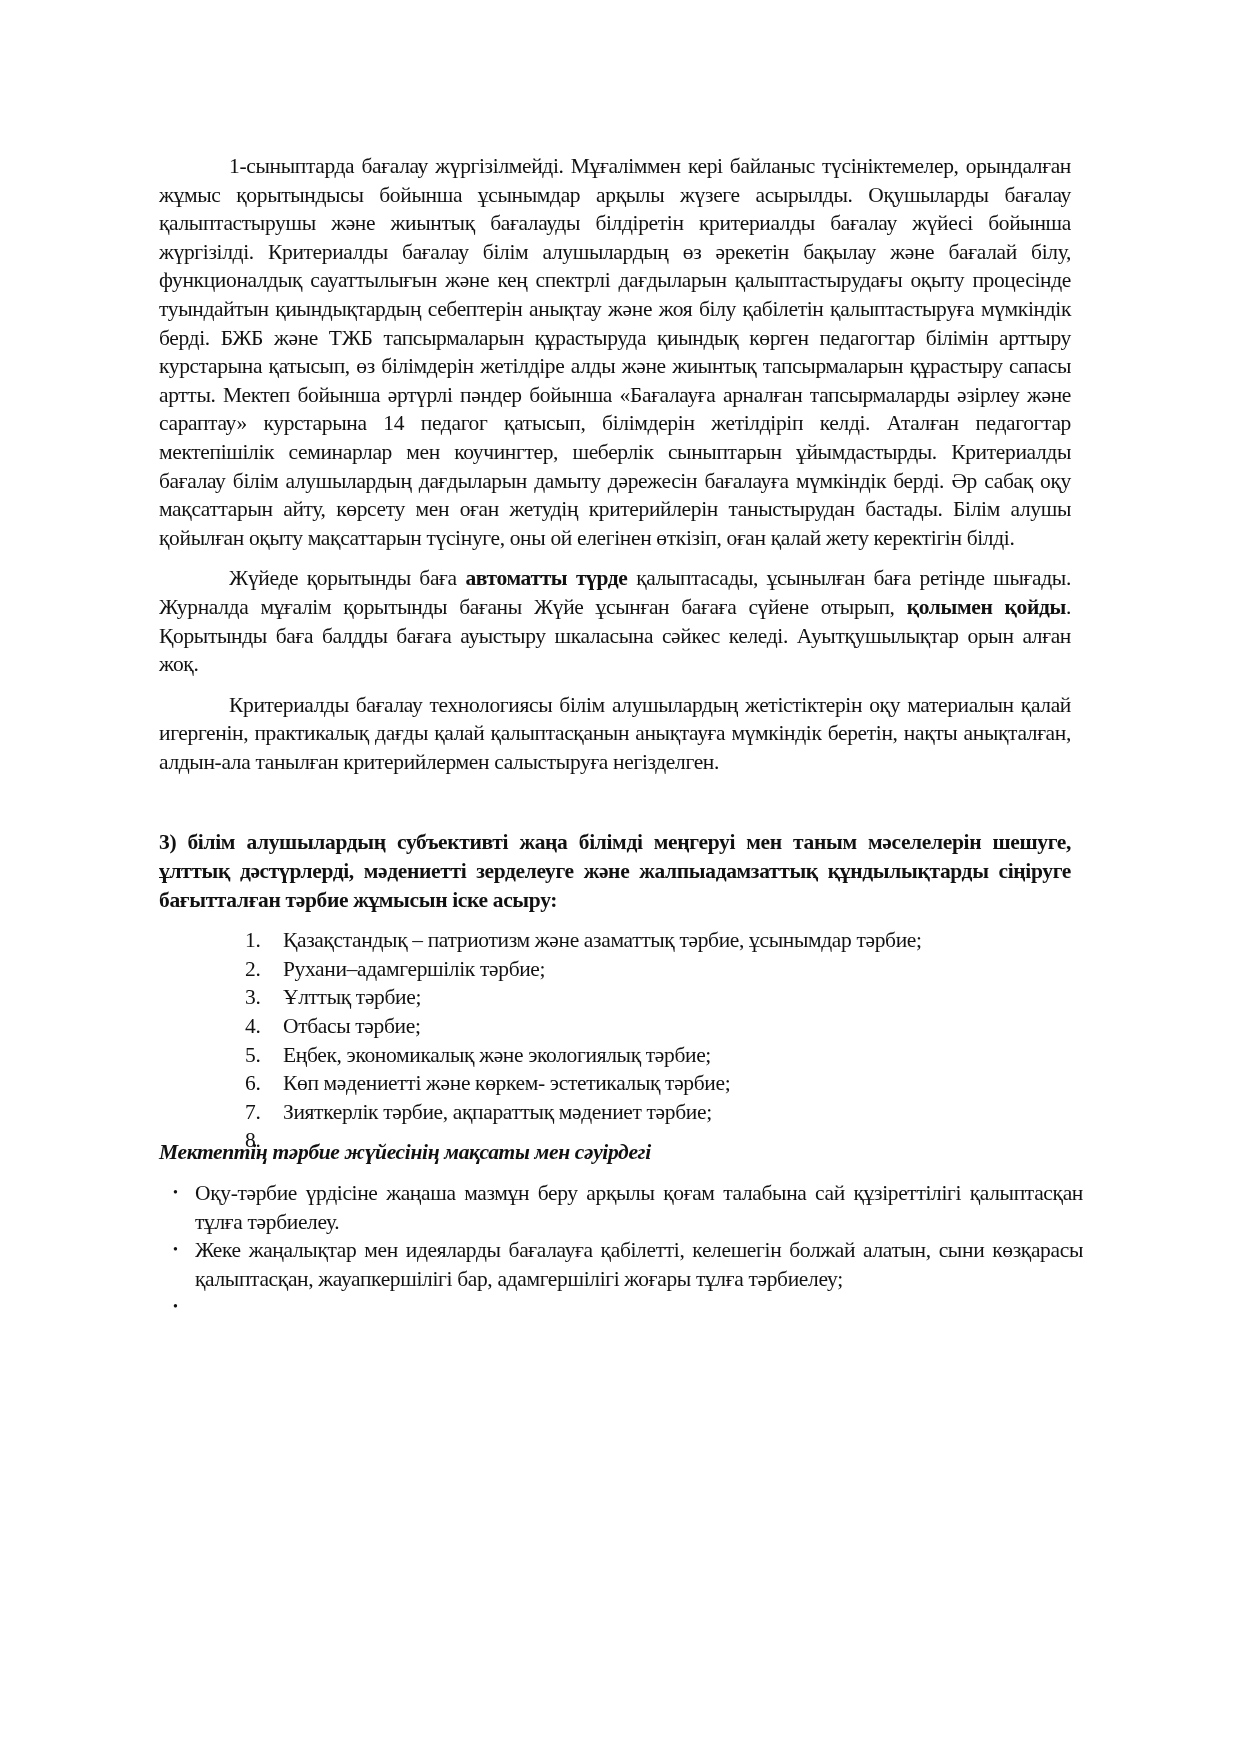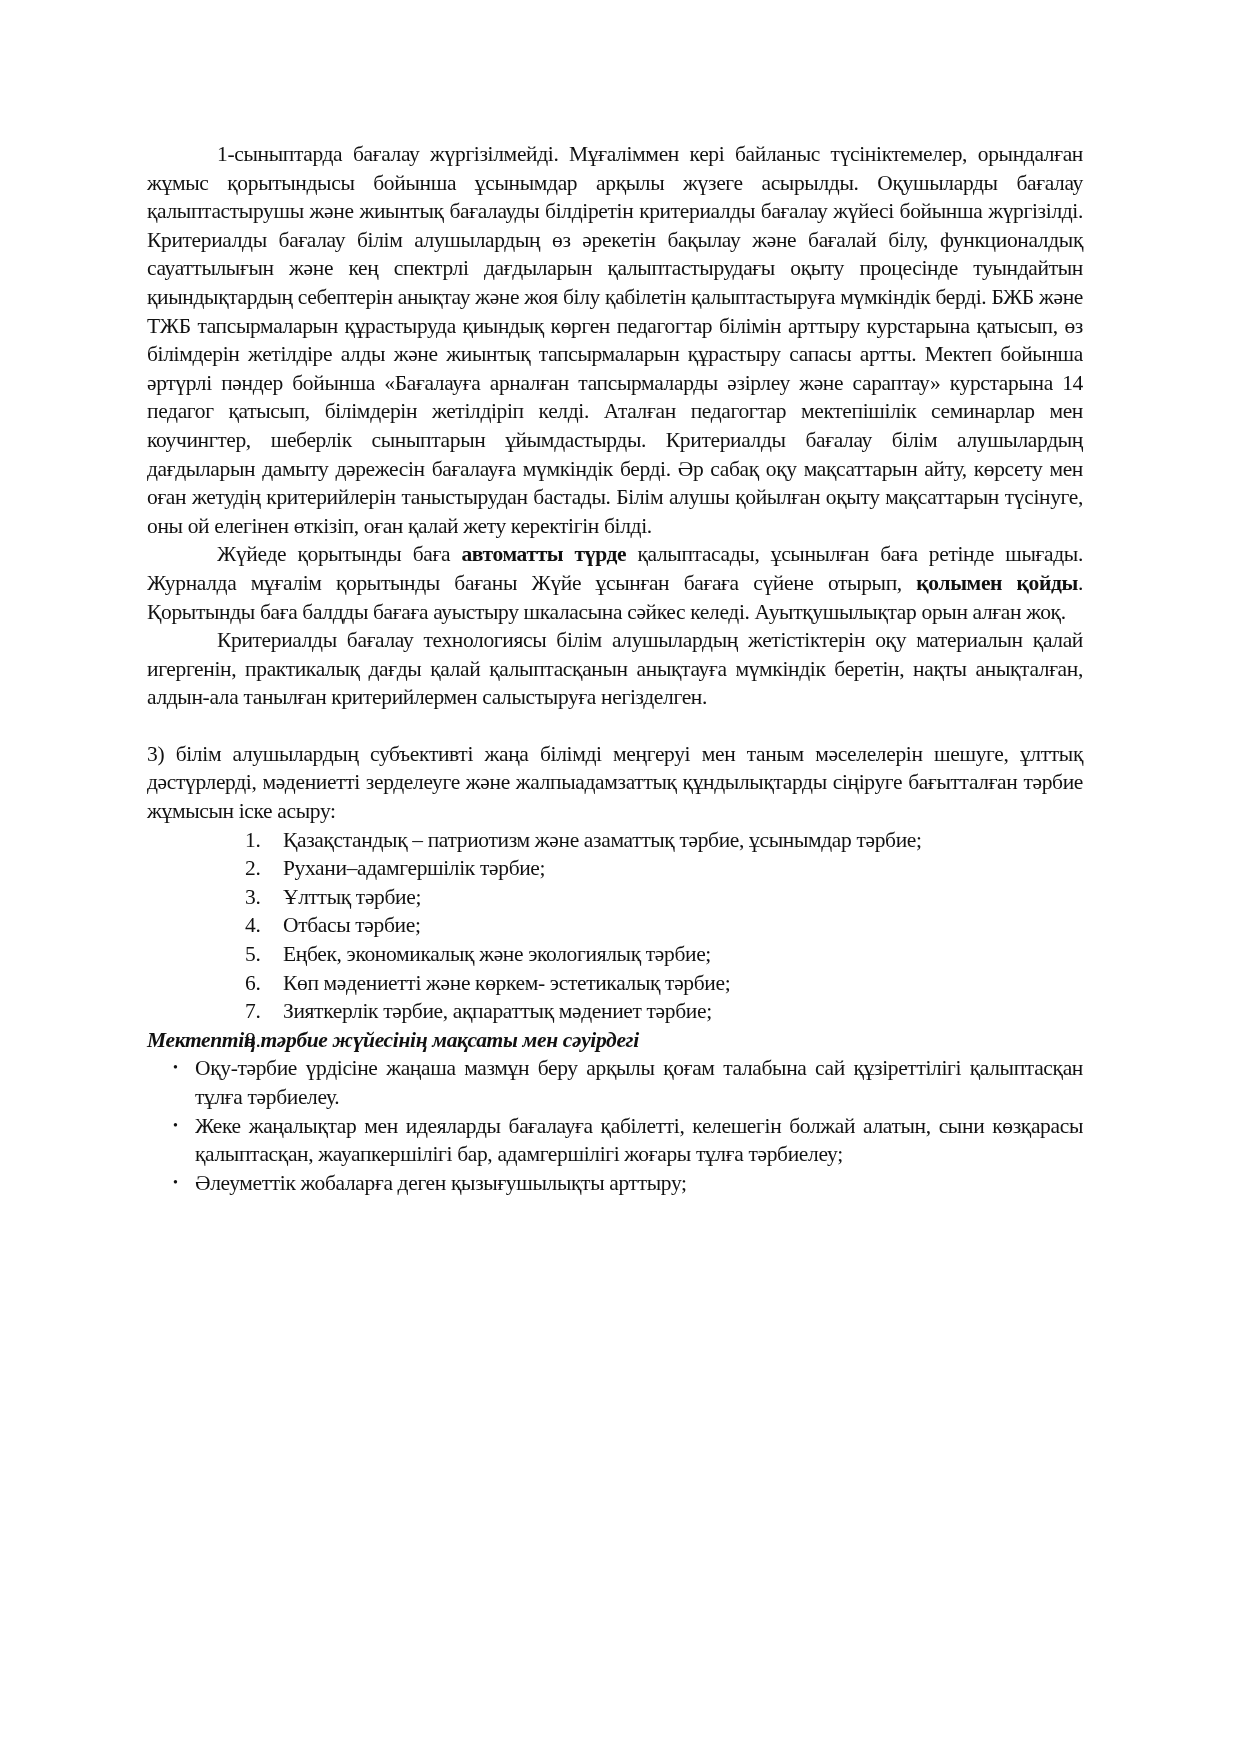--- a/index.html
+++ b/index.html
@@ -2,25 +2,25 @@
 <html><head>
 <meta charset="utf-8">
 <style>
   html, body { margin: 0; padding: 0; background: #ffffff; }
   body { width: 1240px; height: 1755px; position: relative; overflow: hidden; }
   .page {
     position: absolute; left: 147px; top: 140px; width: 936px;
     font-family: "Liberation Serif", serif; font-size: 21.5px; line-height: 28.6px;
     color: #111111; letter-spacing: -0.35px;
   }
-  .page p { margin: 0; text-align: justify; }
+  .page p { margin: 12px; text-align: justify; }
   .indent { text-indent: 70px; }
   .indent-sm { text-indent: 20px; }
   .gap { height: 28px; }
-  .heading { font-weight: normal; text-align: justify; }
+  .heading { font-weight: bold; text-align: justify; }
   .ol { list-style: none; margin: 0; padding: 0; }
   .ol li { position: relative; padding-left: 136px; text-align: justify; }
   .ol li .num { position: absolute; left: 98px; top: 0; }
   .subheading { font-weight: bold; font-style: italic; margin: 0; }
   .ul { list-style: none; margin: 0; padding: 0; }
   .ul li { position: relative; padding-left: 48px; text-align: justify; }
   .ul li .bullet { position: absolute; left: 26px; top: 0; font-size: 14px; }
   b { font-weight: bold; }
 </style>
 </head>
@@ -42,15 +42,15 @@
     <li><span class="num">6.</span><span>Көп мәдениетті және көркем- эстетикалық тәрбие;</span></li>
     <li><span class="num">7.</span><span>Зияткерлік   тәрбие, ақпараттық  мәдениет тәрбие;</span></li>
     <li><span class="num">8.</span></li>
   </ul>
 
   <p class="subheading">Мектептің тәрбие жүйесінің мақсаты мен сәуірдегі</p>
 
   <ul class="ul">
     <li><span class="bullet">•</span><span>Оқу-тәрбие үрдісіне жаңаша мазмұн беру арқылы қоғам талабына сай құзіреттілігі қалыптасқан тұлға тәрбиелеу.</span></li>
     <li><span class="bullet">•</span><span>Жеке жаңалықтар мен идеяларды бағалауға қабілетті, келешегін болжай алатын, сыни көзқарасы қалыптасқан, жауапкершілігі бар, адамгершілігі жоғары тұлға тәрбиелеу;</span></li>
-    <li><span class="bullet">•</span><span>Әлеуметтік жобаларға деген қызығушылықты арттыру;</span></li>
+    <li><span class="bullet">•</span></li>
   </ul>
 </div>
 
 </body></html>

